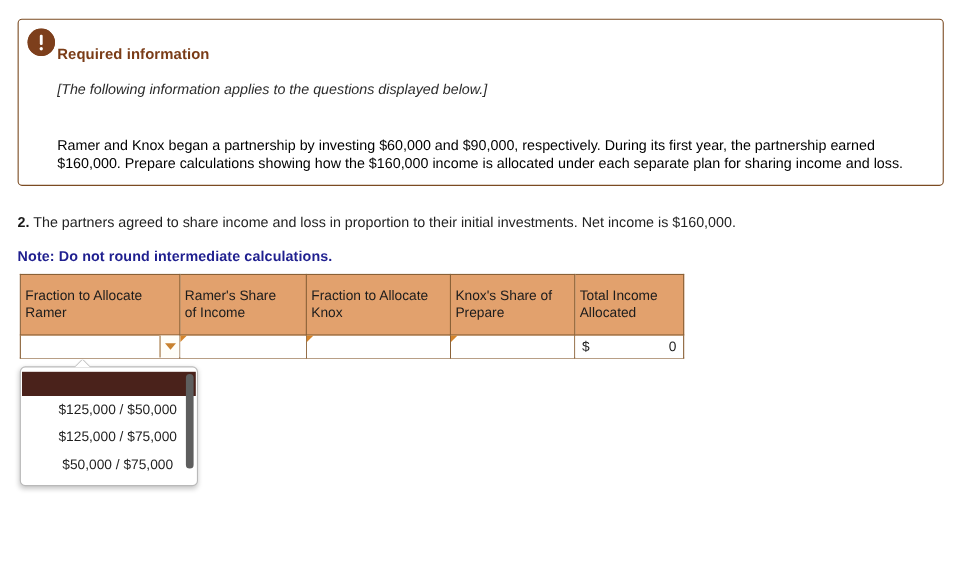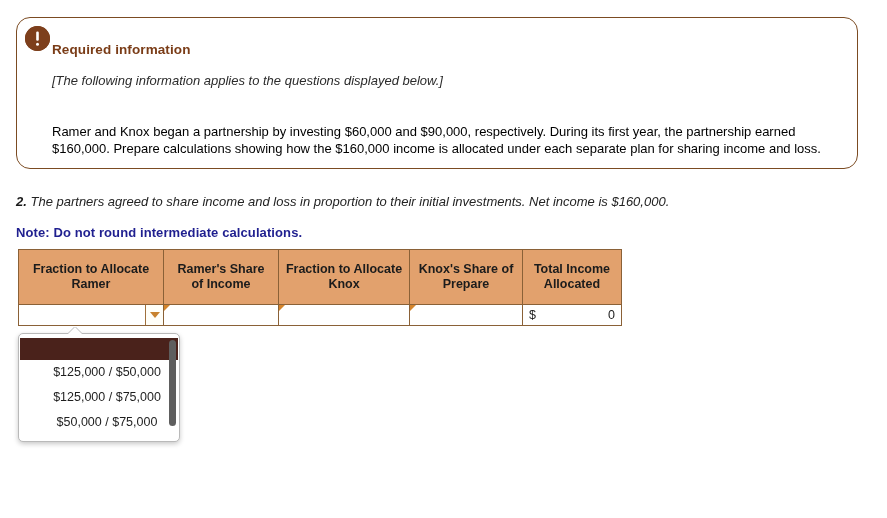--- a/index.html
+++ b/index.html
@@ -16,21 +16,21 @@
   }
 
   
   .req-panel {
     position: absolute;
     left: 16px;
     top: 17px;
     width: 842px;
     height: 152px;
     border: 1px solid #7b4b22;
-    border-radius: 14px;
+    border-radius: 4px;
     box-sizing: border-box;
     background: #ffffff;
   }
   .req-icon {
     position: absolute;
     left: 8px;
     top: 8px;
     width: 25px;
     height: 25px;
     border-radius: 50%;
@@ -68,21 +68,20 @@
   .question {
     position: absolute;
     left: 16px;
     top: 193px;
     width: 840px;
   }
   .question-line {
     font-size: 13px;
     color: #232323;
     line-height: 17px;
-    font-style: italic;
   }
   .q-num {
     font-weight: bold;
     color: #1a1a1a;
   }
   .q-note {
     display: block;
     margin-top: 15px;
     font-size: 13px;
     font-weight: bold;
@@ -98,23 +97,23 @@
   }
   table.grid {
     border-collapse: collapse;
     table-layout: fixed;
   }
   table.grid th {
     background: #e2a16d;
     border: 1px solid #8a6137;
     color: #1c1c1c;
     font-size: 12.5px;
-    font-weight: bold;
+    font-weight: normal;
     line-height: 15px;
-    text-align: center;
+    text-align: left;
     padding: 8px 4px;
     height: 38px;
     vertical-align: middle;
   }
   table.grid td {
     border: 1px solid #8a6137;
     background: #ffffff;
     padding: 0;
     height: 20px;
     vertical-align: middle;

